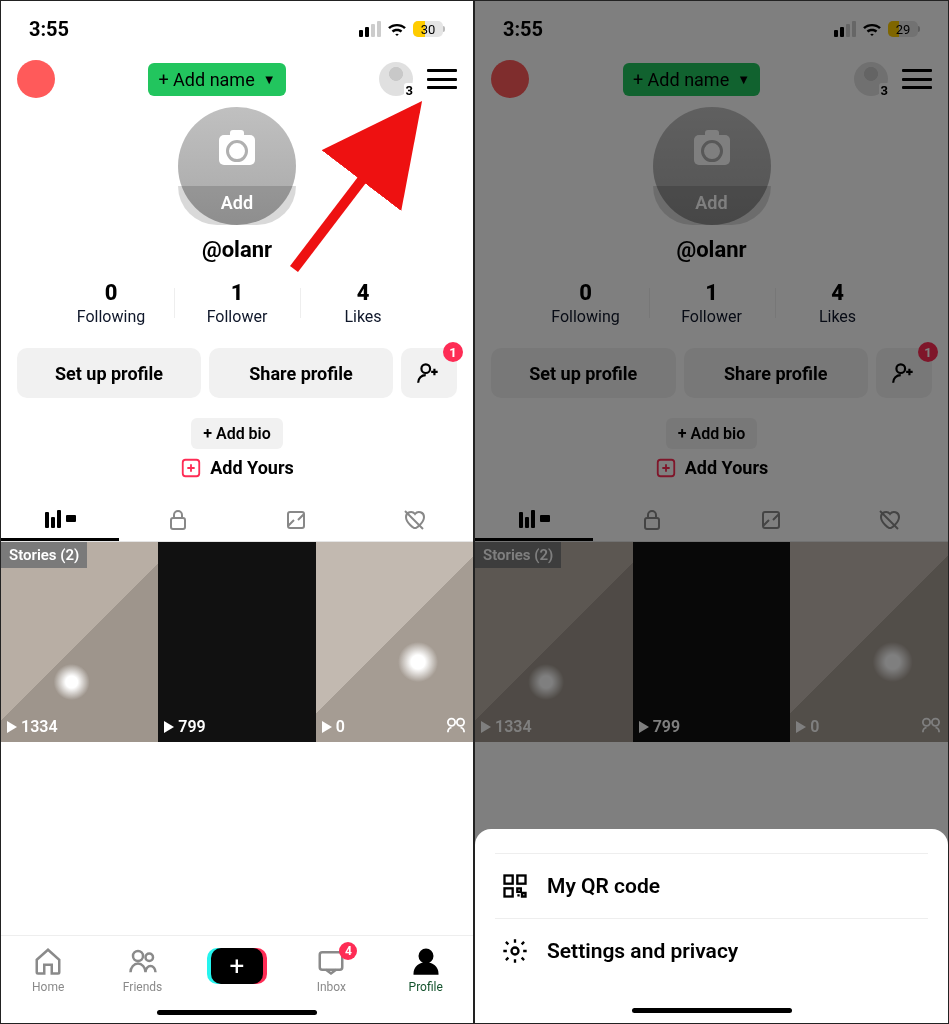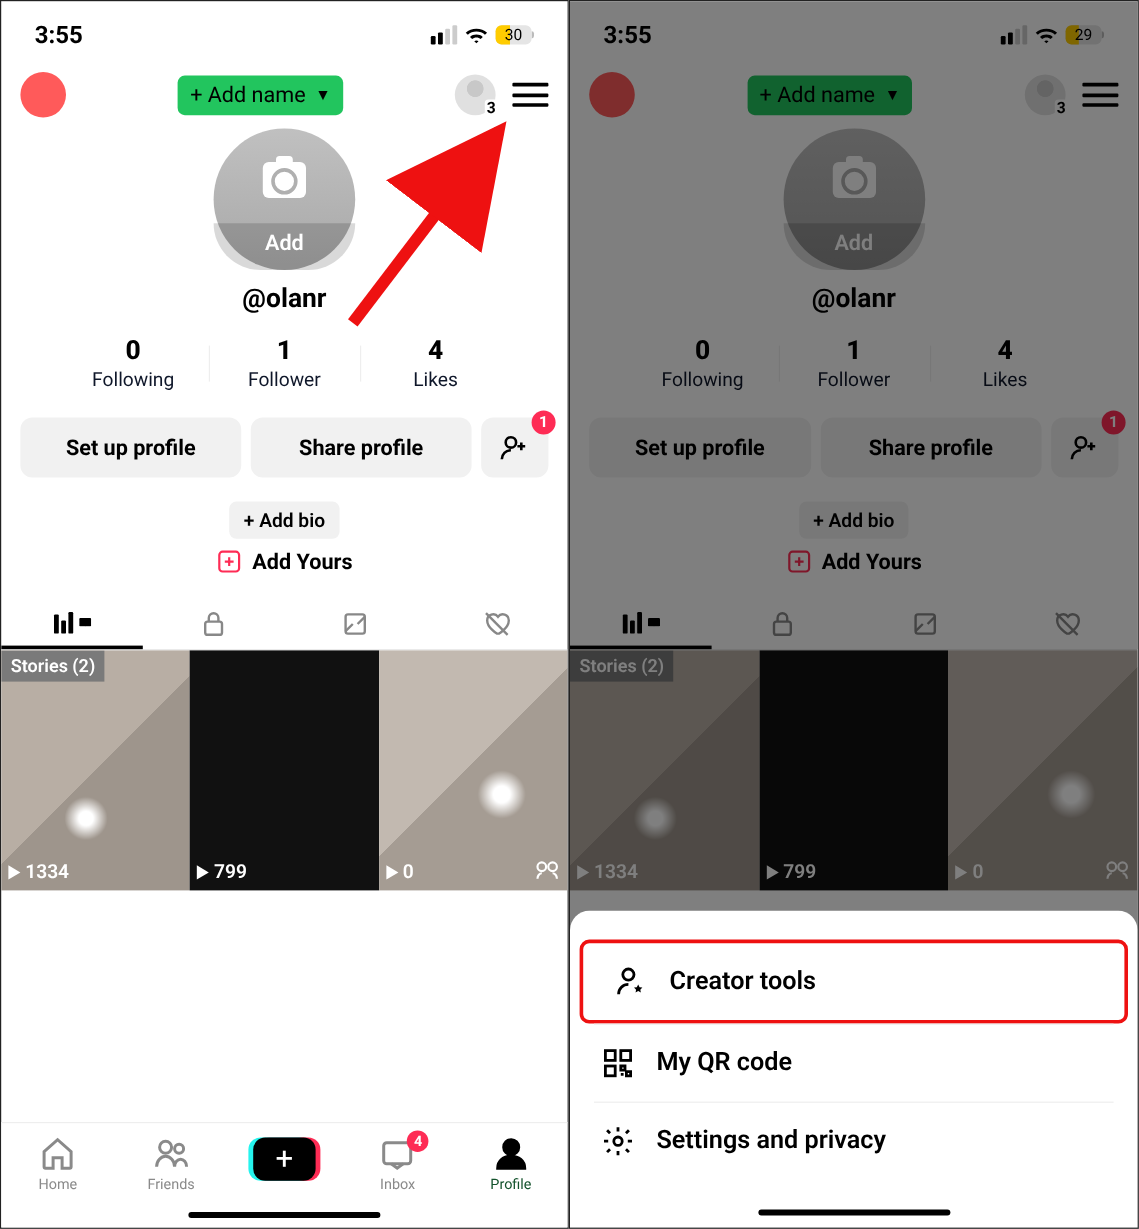--- a/index.html
+++ b/index.html
@@ -53,21 +53,21 @@
 .pill { background:#f1f1f1; border-radius:10px; height:50px; display:flex; align-items:center; justify-content:center; font-size:18px; font-weight:700; }
 .pill.wide { flex:1; }
 .pill.icn { width:56px; position:relative; }
 .add-user { width:26px; height:26px; position:relative; }
 .add-user svg { width:100%; height:100%; }
 .badge { position:absolute; top:-6px; right:-6px; background:#fe2c55; color:#fff; width:20px; height:20px; border-radius:50%; font-size:13px; display:flex; align-items:center; justify-content:center; font-weight:700; }
 
 
 .bio-area { display:flex; flex-direction:column; align-items:center; gap:8px; margin-top:20px; }
 .bio-chip { background:#f1f1f1; padding:6px 12px; border-radius:6px; font-size:16px; font-weight:600; }
-.add-yours { display:flex; align-items:center; gap:8px; font-size:18px; font-weight:700; }
+.add-yours { display:flex; align-items:flex-start; gap:8px; font-size:18px; font-weight:700; }
 .add-yours svg { width:22px; height:22px; }
 
 
 .ctabs { display:flex; margin-top:20px; border-bottom:1px solid #e5e5e5; }
 .ctab { flex:1; height:42px; display:flex; align-items:center; justify-content:center; }
 .ctab svg { width:24px; height:24px; stroke:#888; fill:none; stroke-width:2; }
 .ctab.active { border-bottom:3px solid #000; }
 .ctab.active .feedsort { display:flex; gap:2px; align-items:flex-end; }
 .feedsort span { width:4px; background:#000; border-radius:1px; }
 .feedsort .s1{height:16px}.feedsort .s2{height:11px}.feedsort .s3{height:18px}
@@ -440,28 +440,20 @@
           <circle cx="7" cy="7" r="4" stroke="#fff" fill="none" stroke-width="2"></circle>
           <circle cx="17" cy="7" r="4" stroke="#fff" fill="none" stroke-width="2"></circle>
           <path d="M3 18c0-3 2-5 4-5M21 18c0-3-2-5-4-5" stroke="#fff" fill="none" stroke-width="2"></path>
         </svg>
     </div>
   </div>
 
   <div class="dim-overlay"></div>
 
   <div class="sheet">
-    <div class="sheet-item highlight">
-      <svg viewBox="0 0 24 24">
-          <circle cx="10" cy="7" r="4"></circle>
-          <path d="M3 21c0-4 3-7 7-7"></path>
-          <path d="M17 14l1 2 2 .3-1.5 1.5.4 2-1.9-1-1.9 1 .4-2L14 16.3l2-.3z" fill="#000" stroke="none"></path>
-        </svg>
-      <span>Creator tools</span>
-    </div>
     <div class="sheet-sep"></div>
     <div class="sheet-item">
       <svg viewBox="0 0 24 24">
           <rect x="3" y="3" width="7" height="7"></rect>
           <rect x="14" y="3" width="7" height="7"></rect>
           <rect x="3" y="14" width="7" height="7"></rect>
           <path d="M14 14h3v3h-3zM18 18h3v3h-3zM14 20h2"></path>
         </svg>
       <span>My QR code</span>
     </div>

